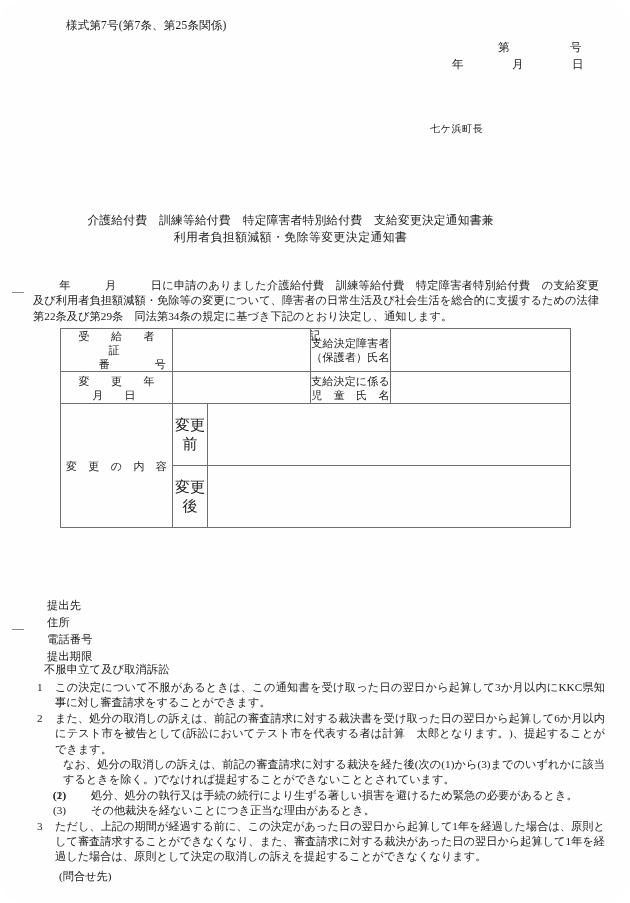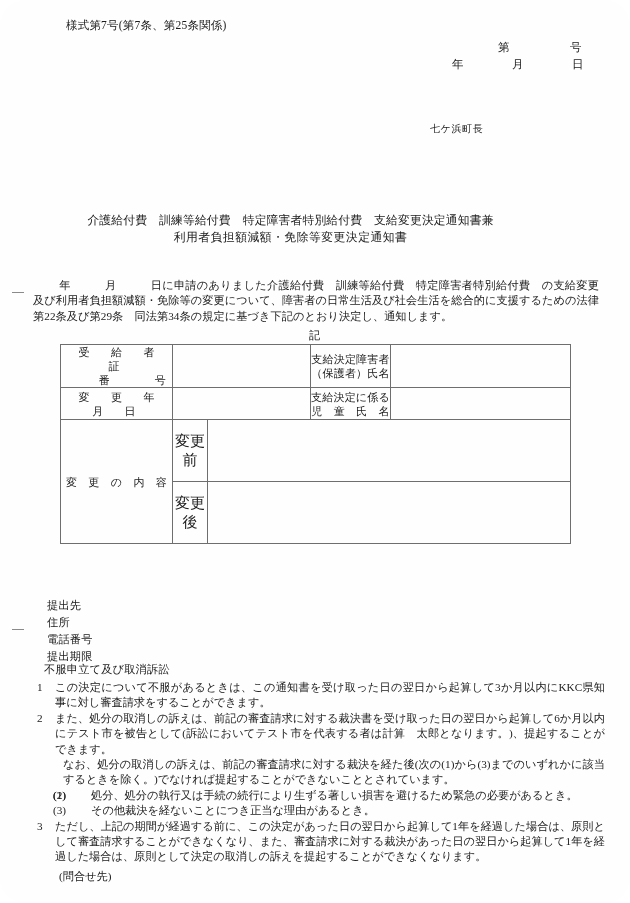--- a/index.html
+++ b/index.html
@@ -90,21 +90,21 @@
 
   
   .ki {
     left: 309px; top: 330px;
     font-size: 11.2px;
   }
 
   
   .tbl {
     position: absolute;
-    left: 60px; top: 344px;
+    left: 60px; top: 328px;
     width: 510px;
     border-collapse: collapse;
     table-layout: fixed;
     font-size: 11px;
   }
   .tbl td {
     border: 1px solid #6e6e6e;
     padding: 0;
     vertical-align: middle;
     box-sizing: border-box;

